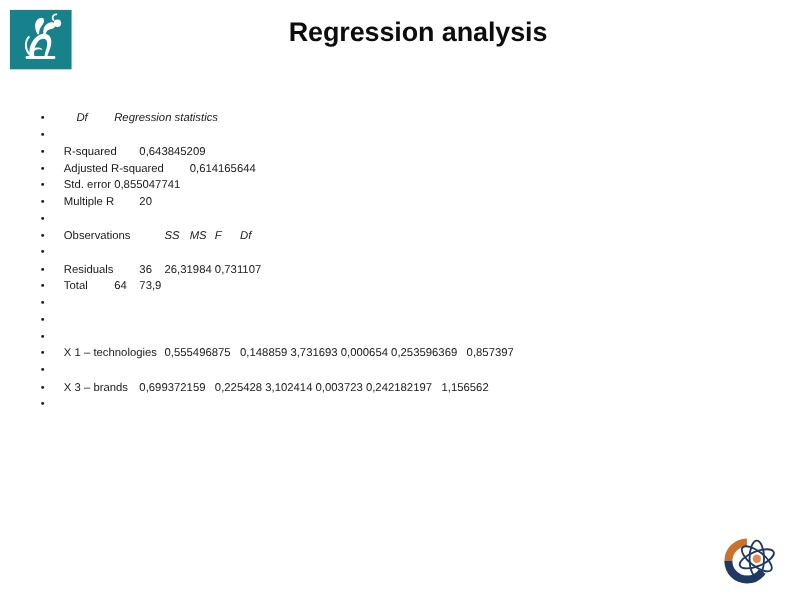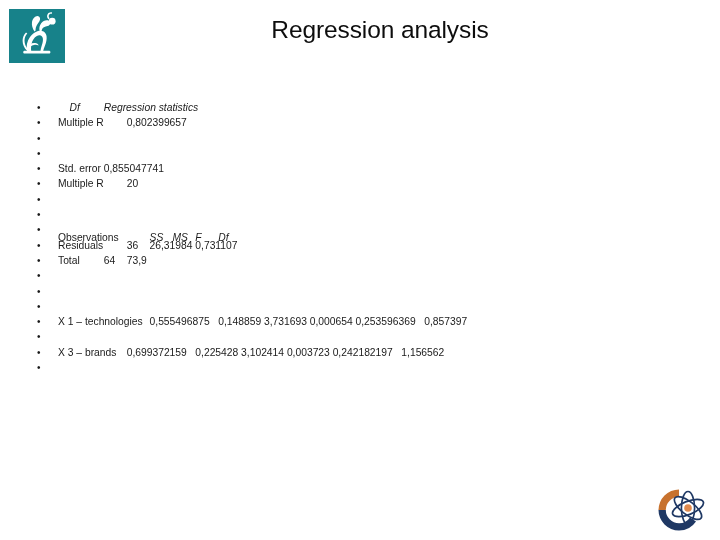--- a/index.html
+++ b/index.html
@@ -35,21 +35,21 @@
   .brand-mark svg { display: block; }
 
   
   .slide-title {
     position: absolute;
     left: 80px;
     top: 16px;
     width: 600px;
     text-align: center;
     font-size: 24.5px;
-    font-weight: normal;
+    font-weight: bold;
     color: #0d0d0d;
     letter-spacing: -0.1px;
     line-height: 1.12;
     white-space: nowrap;
   }
 
   
   .body-block {
     position: absolute;
     left: 0px;
@@ -75,21 +75,21 @@
     color: #1a1a1a;
   }
   .b-row .txt {
     display: inline-block;
     white-space: pre;
   }
   .b-row.italic .txt { font-style: italic; }
 
   
   .seg-up { font-style: normal; }
-  .seg-it { font-style: italic; margin-top: 23px; }
+  .seg-it { font-style: italic; }
 
   
   .corner-mark {
     position: absolute;
     right: 9px;
     bottom: 4px;
     width: 58px;
     height: 52px;
   }
   .corner-mark svg { display: block; }
@@ -135,23 +135,23 @@
         <path d="M20.6 35.4 C22.6 34.2 25 33.8 27.2 34.3 C28.4 34.6 29.3 35.3 29.6 36.4
                  C28.2 35.8 26.6 35.6 25.1 35.9 C23.4 36.2 21.9 37 20.8 38.2 L20.6 35.4 Z"></path>
       </g>
     </svg>
   </div>
 
   <div class="slide-title">Regression analysis</div>
 
   <div class="body-block">
       <div class="b-row italic"><span class="dot">•</span><span class="txt">    Df	Regression statistics</span></div>
-      <div class="b-row"><span class="dot">•</span><span class="txt">Multiple R	0,802399657</span></div>
       <div class="b-row"><span class="dot">•</span></div>
-      <div class="b-row"><span class="dot">•</span></div>
+      <div class="b-row"><span class="dot">•</span><span class="txt">R-squared	0,643845209</span></div>
+      <div class="b-row"><span class="dot">•</span><span class="txt">Adjusted R-squared	0,614165644</span></div>
       <div class="b-row"><span class="dot">•</span><span class="txt">Std. error	0,855047741</span></div>
       <div class="b-row"><span class="dot">•</span><span class="txt">Multiple R	20</span></div>
       <div class="b-row"><span class="dot">•</span><span class="txt"></span></div>
       <div class="b-row"><span class="dot">•</span><span class="txt seg-up">Observations		</span><span class="txt seg-it">SS	MS	F	Df</span></div>
       <div class="b-row"><span class="dot">•</span></div>
       <div class="b-row"><span class="dot">•</span><span class="txt">Residuals	36	26,31984	0,731107</span></div>
       <div class="b-row"><span class="dot">•</span><span class="txt">Total	64	73,9</span></div>
       <div class="b-row"><span class="dot">•</span><span class="txt"></span></div>
       <div class="b-row italic"><span class="dot">•</span></div>
       <div class="b-row"><span class="dot">•</span></div>

